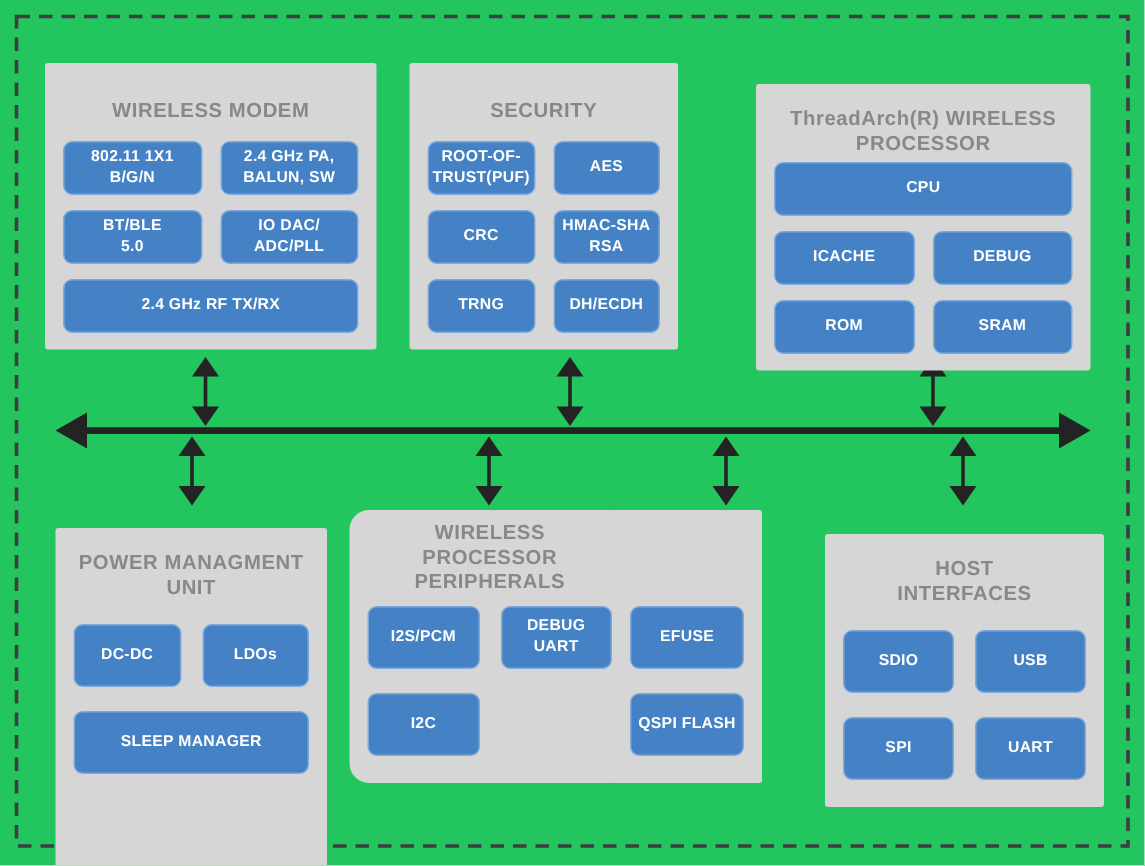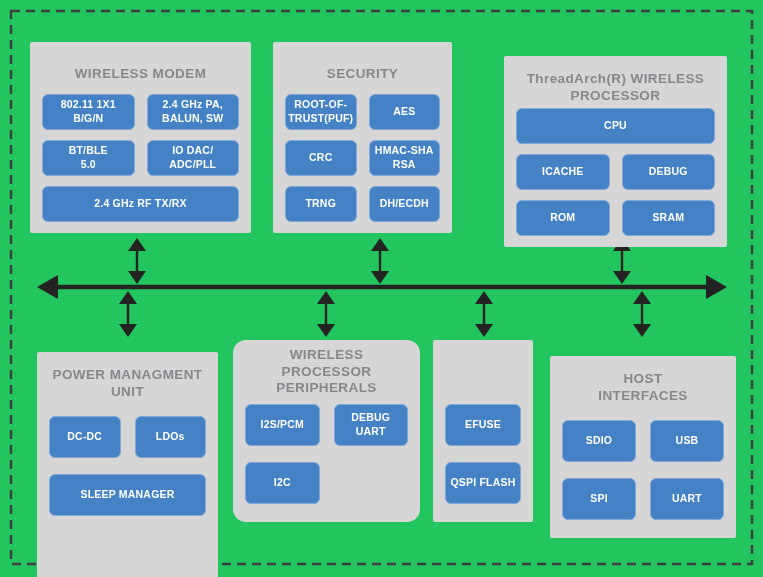--- a/index.html
+++ b/index.html
@@ -22,21 +22,21 @@
     display:flex;align-items:center;justify-content:center;text-align:center;
     white-space:pre-line;line-height:1.3;box-sizing:border-box;
   }
   .span2{grid-column:1 / -1;}
   
   .b-modem     {left:30px;  top:42px;  width:221px; height:191px;}
   .b-security  {left:273px; top:42px;  width:179px; height:191px;}
   .b-threadarch{left:504px; top:56px;  width:223px; height:191px;}
   .b-pmu       {left:37px;  top:352px; width:181px; height:230px;}
   .b-wpp       {left:233px; top:340px; width:187px; height:182px;border-radius:13px;}
-  .b-efuse     {left:433px; top:340px; width:100px; height:182px;}
+  .b-efuse     {left:408px; top:340px; width:100px; height:182px;}
   .b-host      {left:550px; top:340px; width:186px; height:182px;margin-top:16px;}
   svg .ink{fill:#232323;}
   svg .stem{stroke:#232323;stroke-width:2.4;}
   svg .busline{stroke:#232323;stroke-width:4.5;}
   svg .dash{fill:none;stroke:#3e3e40;stroke-width:2.4;stroke-dasharray:9 6;}
 </style>
 </head>
 <body>
 
 <div class="canvas">

